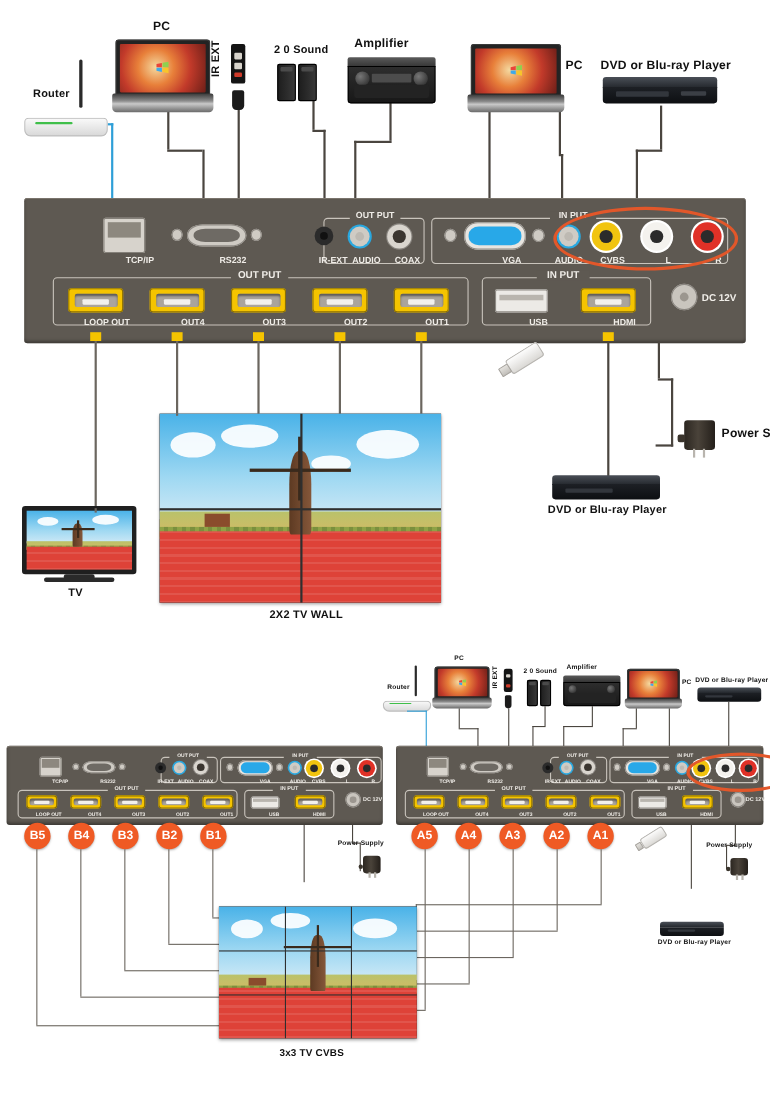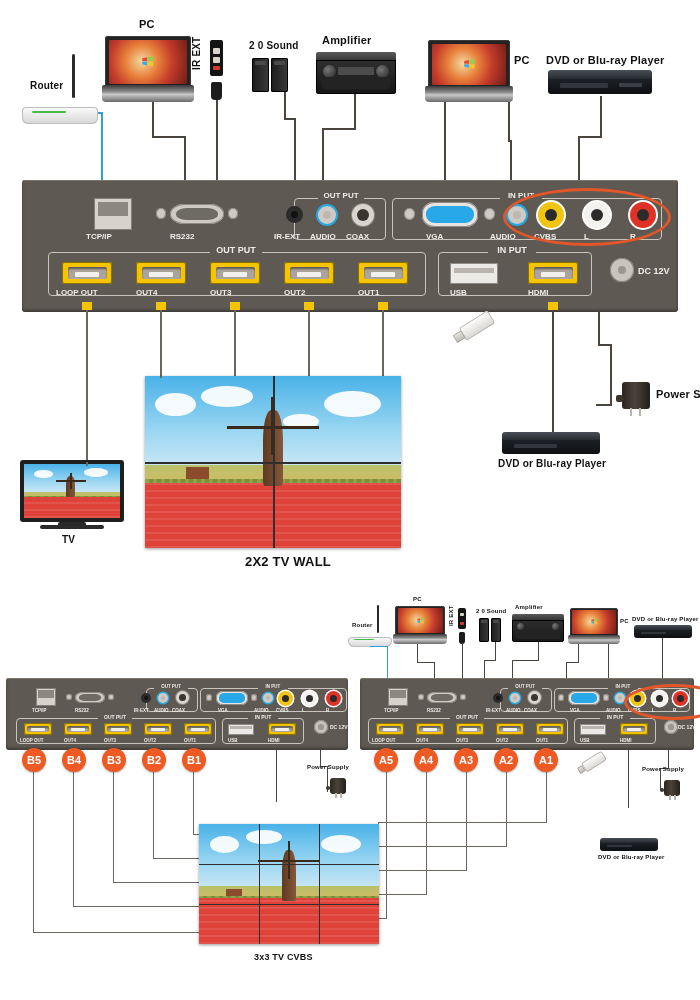--- a/index.html
+++ b/index.html
@@ -7,21 +7,21 @@
        font-family:"Liberation Sans",sans-serif;color:#1a1a1a;}
   .abs{position:absolute;}
   .lbl{position:absolute;font-weight:bold;color:#111;white-space:nowrap;letter-spacing:.2px;}
 
   
   .panel{position:absolute;background:#5e5952;border-radius:3px;
          box-shadow:inset 0 1px 0 #7a746c, inset 0 -2px 3px rgba(0,0,0,.35);}
   .panel .grp{position:absolute;border:1px solid #c9c4bc;border-radius:4px;}
   .panel .grpcap{position:absolute;background:#5e5952;color:#efece7;
          font-weight:bold;text-align:center;line-height:1;}
-  .plabel{position:absolute;color:#f0ede8;font-weight:bold;text-align:left;
+  .plabel{position:absolute;color:#f0ede8;font-weight:bold;text-align:right;
           white-space:nowrap;}
 
   
   .hdmi{position:absolute;background:#f5c400;border-radius:3px;
         box-shadow:0 0 0 1px #8a6f00 inset;}
   .hdmi i{position:absolute;left:11%;right:11%;top:22%;bottom:22%;
         background:#aaa49c;border-radius:2px;display:block;
         box-shadow:inset 0 2px 2px rgba(0,0,0,.45);}
   .hdmi:after{content:"";position:absolute;left:26%;right:26%;top:44%;height:26%;
         background:#f2f0ec;border-radius:1px;}
@@ -435,21 +435,21 @@
     <div class="greenrow"></div>
     <div class="field"></div>
     <div class="millbody" style="left:46%;top:20%;width:8%;height:44%;"></div>
     <div class="blade" style="left:32%;top:29%;width:36%;height:3px;"></div>
     <div class="blade" style="left:49.2%;top:12%;width:3px;height:34%;"></div>
     <div class="abs" style="left:16%;top:53%;width:9%;height:7%;background:#8a4c2c;"></div>
     <div class="grid-h" style="left:0;right:0;top:50%;height:2px;"></div>
     <div class="grid-v" style="top:0;bottom:0;left:50%;width:2px;"></div>
   </div>
 </div>
-<div class="lbl" style="left:245px;top:554px;font-size:13px;text-align:right;">2X2 TV  WALL</div>
+<div class="lbl" style="left:245px;top:554px;font-size:10px;text-align:right;">2X2 TV  WALL</div>
 
 <div class="wt abs" style="left:160px;top:376px;width:2px;height:2px;"></div>
 
 <div class="divider" style="top:578px;height:2px;background:#fff;"></div>
 
 <div class="router" style="left:348px;top:631px;width:44px;height:16px;">
   <div class="ant" style="left:29px;top:-26px;height:28px;width:2px;"></div>
   <div class="body"></div>
   <div class="led" style="left:6px;top:8px;width:20px;height:1px;"></div>
 </div>

